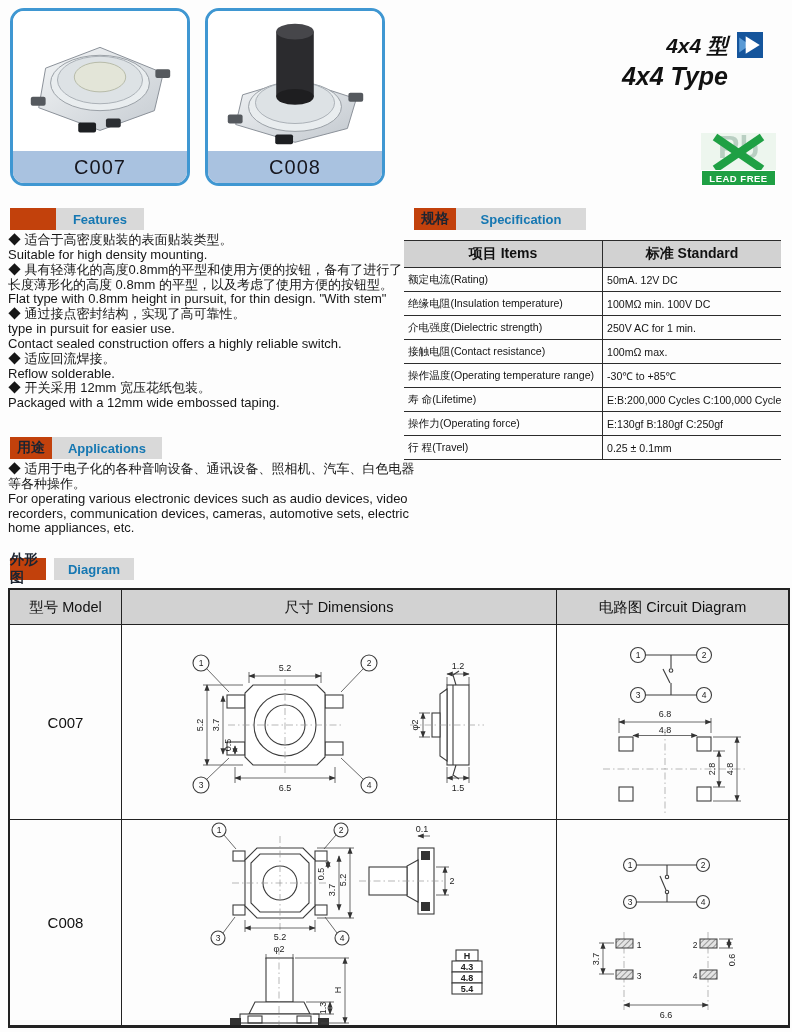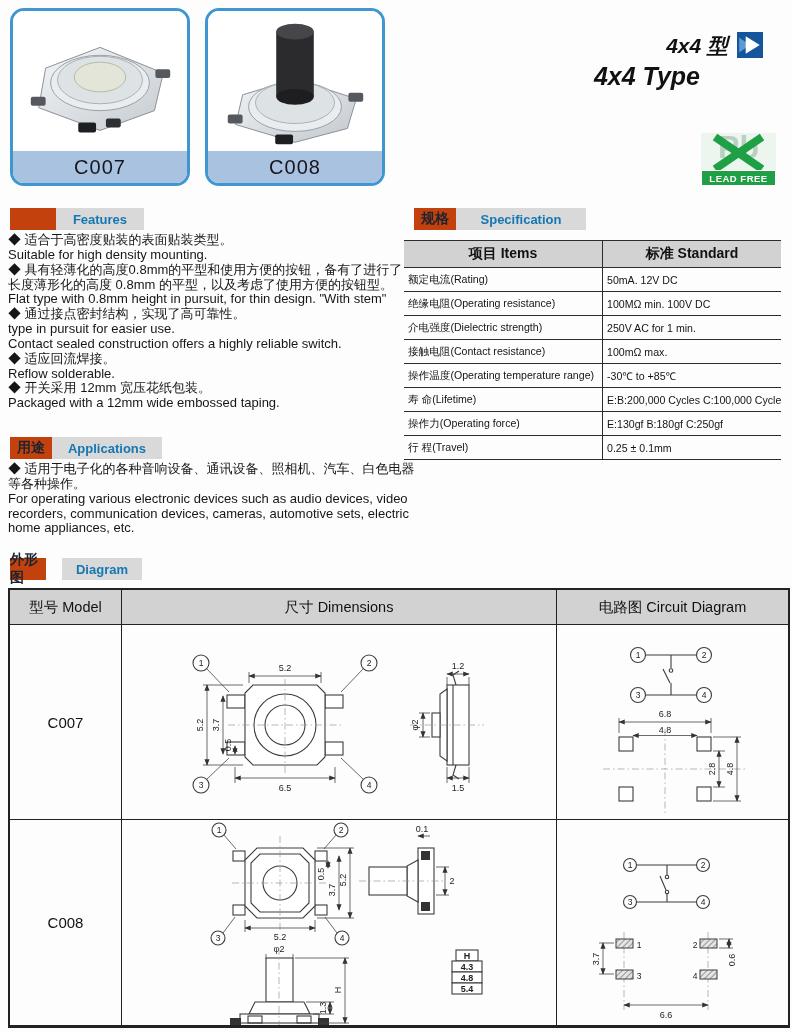--- a/index.html
+++ b/index.html
@@ -114,21 +114,21 @@
 </div>
 
 <div class="abs type-cn" style="left:610px;top:32px;width:118px;">4x4 型</div>
 <div class="abs" style="left:737px;top:32px;width:26px;height:26px;">
   <svg width="26" height="26" viewBox="0 0 24 24">
     <rect width="24" height="24" fill="#15559c"></rect>
     <polygon points="2,5 12,12 2,19" fill="#5b9bd5"></polygon>
     <polygon points="8,4 21,12 8,20" fill="#ffffff"></polygon>
   </svg>
 </div>
-<div class="abs type-en" style="left:572px;top:62px;width:128px;">4x4 Type</div>
+<div class="abs type-en" style="left:600px;top:62px;width:128px;">4x4 Type</div>
 
 <div class="leadfree" style="left:701px;top:133px;">
   <div class="lf-pb">Pb</div>
   <svg class="lf-x" width="75" height="40" viewBox="0 0 75 40">
     <line x1="14" y1="4" x2="61" y2="36" stroke="#1fa044" stroke-width="8"></line>
     <line x1="61" y1="4" x2="14" y2="36" stroke="#1fa044" stroke-width="8"></line>
   </svg>
   <div class="lf-bar">LEAD FREE</div>
 </div>
 
@@ -157,21 +157,21 @@
   <tbody>
       <tr>
     <th>项目 Items</th>
     <th>标准 Standard</th>
   </tr>
   <tr>
         <td>额定电流(Rating)</td>
         <td>50mA. 12V DC</td>
       </tr>
   <tr>
-        <td>绝缘电阻(Operating resistance)</td>
+        <td>绝缘电阻(Insulation temperature)</td>
         <td>100MΩ min. 100V DC</td>
       </tr>
   <tr>
         <td>介电强度(Dielectric strength)</td>
         <td>250V AC for 1 min.</td>
       </tr>
   <tr>
         <td>接触电阻(Contact resistance)</td>
         <td>100mΩ max.</td>
       </tr>
@@ -199,21 +199,21 @@
 
 <div class="abs bodytext" style="left:8px;top:462px;width:404px;">
   <div>◆ 适用于电子化的各种音响设备、通讯设备、照相机、汽车、白色电器</div>
   <div>等各种操作。</div>
   <div>For operating various electronic devices such as audio devices, video</div>
   <div>recorders, communication devices, cameras, automotive sets, electric</div>
   <div>home appliances, etc.</div>
 </div>
 
 <div class="abs sec-block" style="left:10px;top:558px;width:36px;">外形图</div>
-<div class="abs sec-bar" style="left:62px;top:558px;width:80px;">Diagram</div>
+<div class="abs sec-bar" style="left:54px;top:558px;width:80px;">Diagram</div>
 
 <div class="abs diag-table" style="left:8px;top:588px;">
 
   <div class="dt-row">
     <div class="dt-cell dt-head" style="width:112px;">型号 Model</div>
     <div class="dt-cell dt-head" style="width:435px;">尺寸 Dimensions</div>
     <div class="dt-cell dt-head" style="width:231px;">电路图 Circuit Diagram</div>
   </div>
 
   <div class="dt-row">

